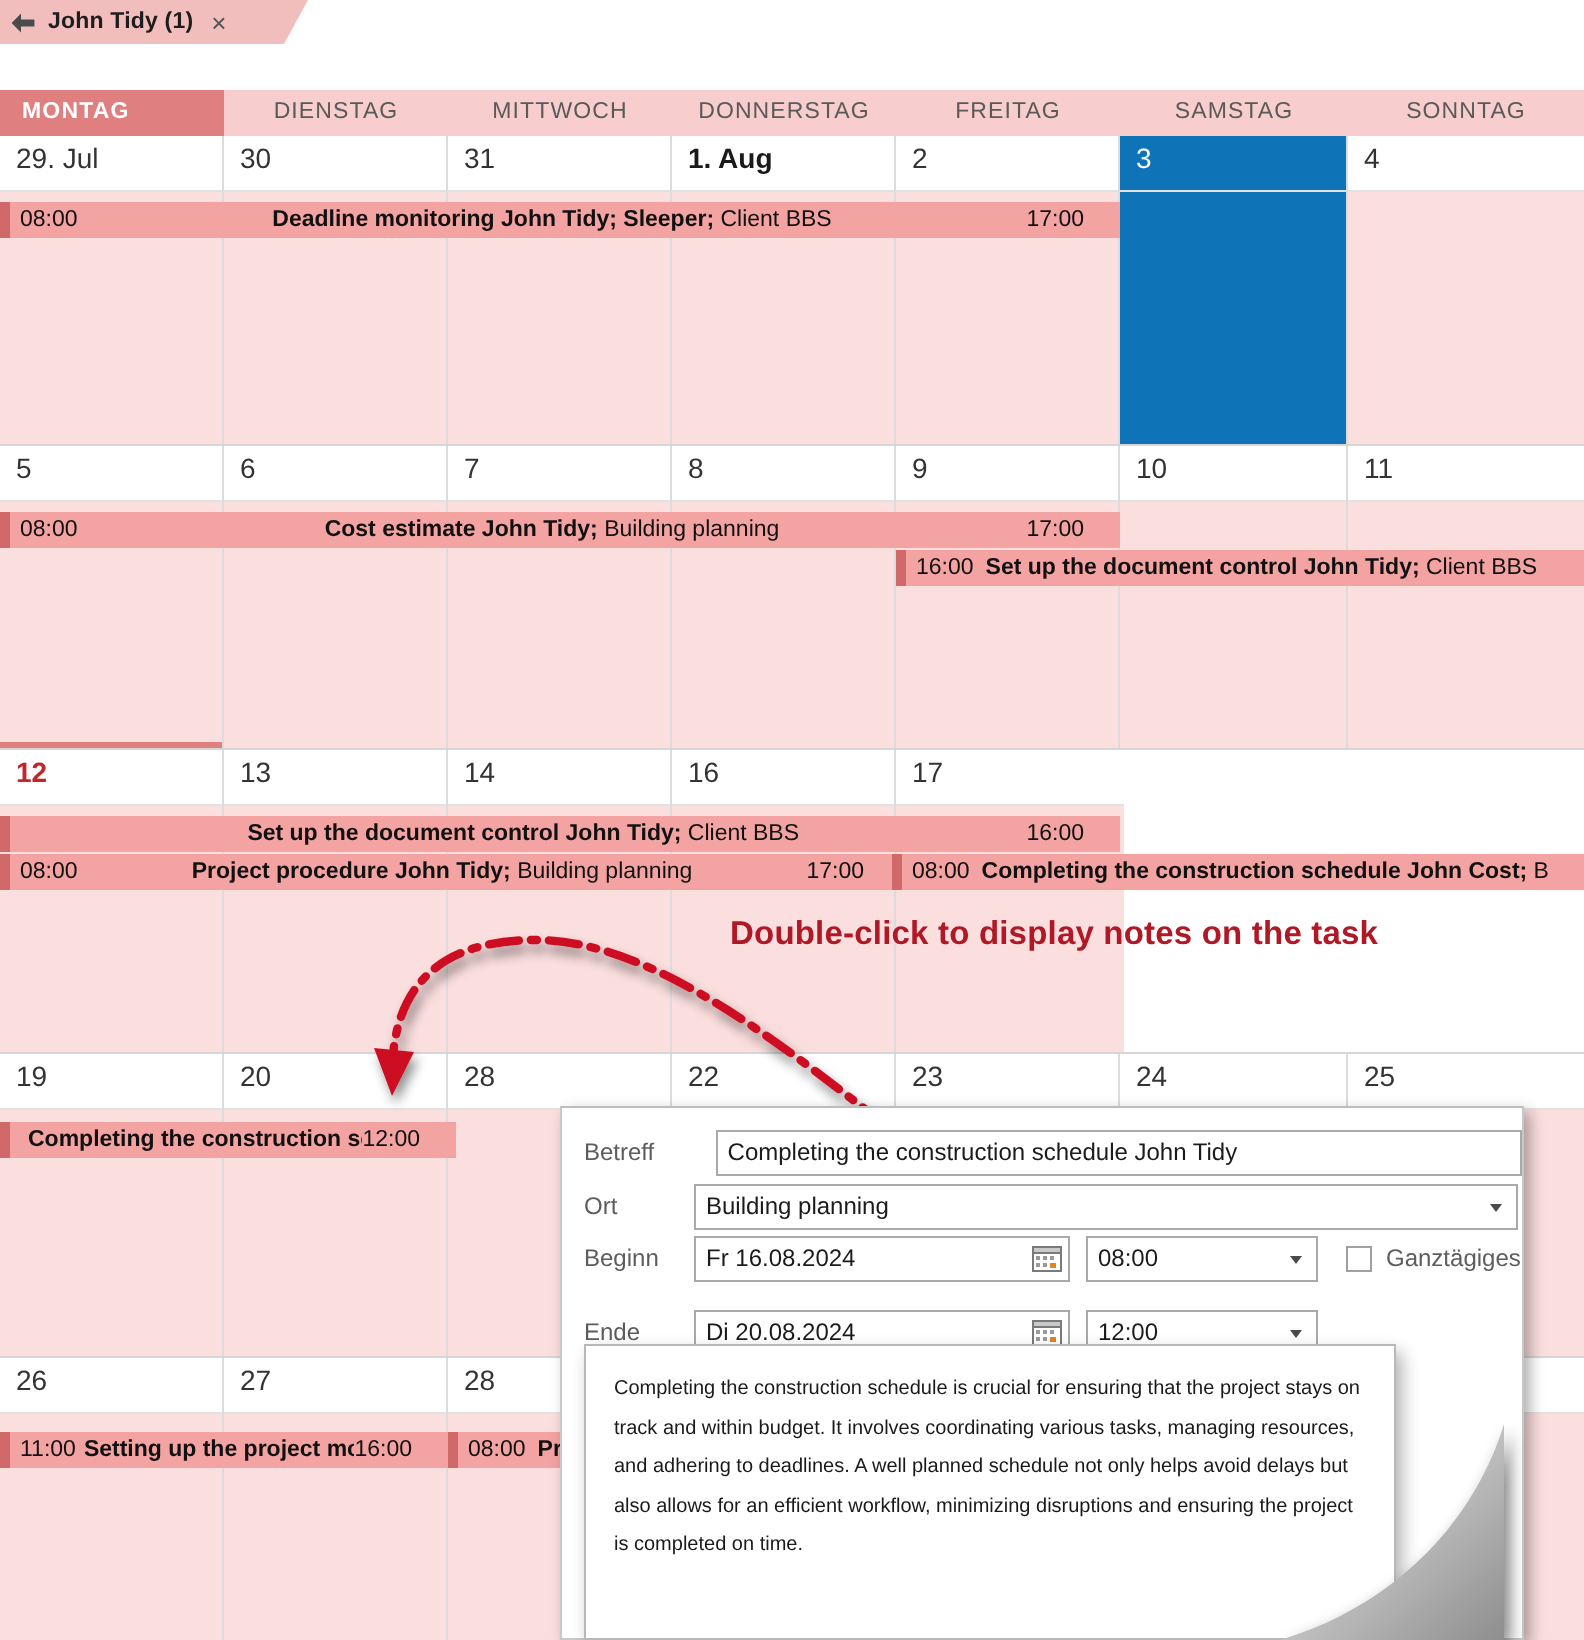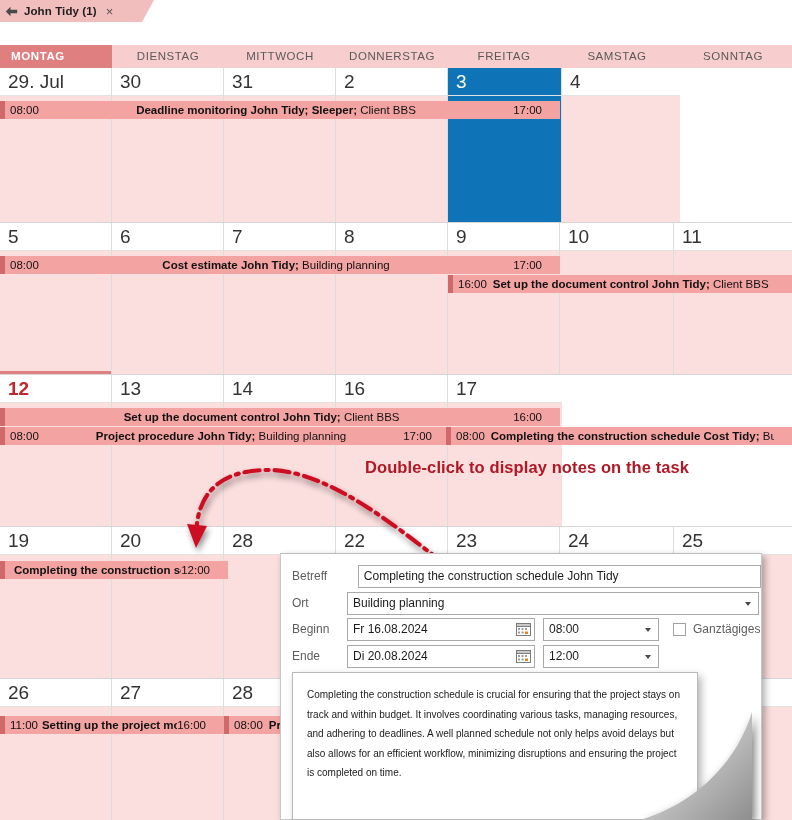--- a/index.html
+++ b/index.html
@@ -61,21 +61,21 @@
   .daycells{position:absolute;left:0;top:0;width:792px;height:100%;display:flex;}
   .daycell{
     flex:0 0 auto;height:100%;box-sizing:border-box;
     border-right:1px solid #dcdcdc;
     background:#fbdede;position:relative;
   }
   .daycell:last-child{border-right:none;}
   .daycell .dhdr{
     height:28px;background:#ffffff;border-bottom:1px solid #e2e2e2;
     box-sizing:border-box;
-    font-size:19px;color:#333333;padding:3px 0 0 8px;
+    font-size:14px;color:#333333;padding:3px 0 0 8px;
   }
   .daycell.sel .dhdr{background:#0f73b8;color:#ffffff;}
   .daycell.sel{background:#0f73b8;}
   .daycell.bold .dhdr{font-weight:bold;color:#1a1a1a;}
   .daycell.today .dhdr{color:#c1272d;font-weight:bold;}
   .daycell.today::before{
     content:"";position:absolute;left:0;top:-4px;width:100%;height:4px;
     background:#e07f7f;
   }
   .rowsep{position:absolute;left:0;width:792px;height:1px;background:#d6d6d6;}
@@ -174,20 +174,23 @@
       <div class="daycells">
         <div class="daycell" style="width: 112px;">
           <div class="dhdr">29. Jul</div>
         </div>
         <div class="daycell" style="width: 112px;">
           <div class="dhdr">30</div>
         </div>
         <div class="daycell" style="width: 112px;">
           <div class="dhdr">31</div>
         </div>
+        <div class="daycell bold" style="width: 112px;">
+          <div class="dhdr">1. Aug</div>
+        </div>
         <div class="daycell" style="width: 112px;">
           <div class="dhdr">2</div>
         </div>
         <div class="daycell sel" style="width: 114px;">
           <div class="dhdr">3</div>
         </div>
         <div class="daycell" style="width: 118px;">
           <div class="dhdr">4</div>
         </div>
       </div>
@@ -308,21 +311,21 @@
         <span class="mid"><b>Set up the document control John Tidy;</b><span class="sub"> Client BBS</span></span>
         <span class="t2">16:00</span>
       </div>
       <div class="ev" style="top: 382px; left: 0px; width: 450px;">
         <span class="t1">08:00</span>
         <span class="mid"><b>Project procedure John Tidy;</b><span class="sub"> Building planning</span></span>
         <span class="t2">17:00</span>
       </div>
       <div class="ev" style="top: 382px; left: 446px; width: 346px;">
         <span class="t1">08:00</span>
-        <span class="mid lead"><b>Completing the construction schedule Cost Tidy;</b><span class="sub"> Buildin</span></span>
+        <span class="mid lead"><b>Completing the construction schedule John Cost;</b><span class="sub"> Buildin</span></span>
         <span class="t2"></span>
       </div>
       <div class="ev" style="top: 516px; left: 0px; width: 228px;">
         <span class="t1"></span>
         <span class="mid"><b>Completing the construction sche</b></span>
         <span class="t2">12:00</span>
       </div>
       <div class="ev" style="top: 671px; left: 0px; width: 224px;">
         <span class="t1">11:00</span>
         <span class="mid"><b>Setting up the project mon</b></span>
@@ -401,21 +404,21 @@
     <div class="finput" style="width:116px;margin-left:8px;">
       <span>08:00</span>
       <span class="caret"></span>
     </div>
     <div style="display:flex;align-items:center;margin-left:14px;">
       <span class="cbx"></span>
       <span class="cblabel">Ganztägiges</span>
     </div>
   </div>
 
-  <div class="frow" style="top:90px;width:100%;">
+  <div class="frow" style="top:100px;width:100%;">
     <div class="flabel">Ende</div>
     <div class="finput" style="width:188px;">
       <span>Di 20.08.2024</span>
       <span class="calicon">
         <svg width="15" height="15" viewBox="0 0 15 15">
           <rect x="0.5" y="1.5" width="14" height="12" fill="#fff" stroke="#7a7a7a"></rect>
           <rect x="0.5" y="1.5" width="14" height="3" fill="#c9c9c9" stroke="#7a7a7a"></rect>
           <g fill="#9a9a9a">
             <rect x="2" y="6" width="2" height="2"></rect>
               <rect x="5.5" y="6" width="2" height="2"></rect>

